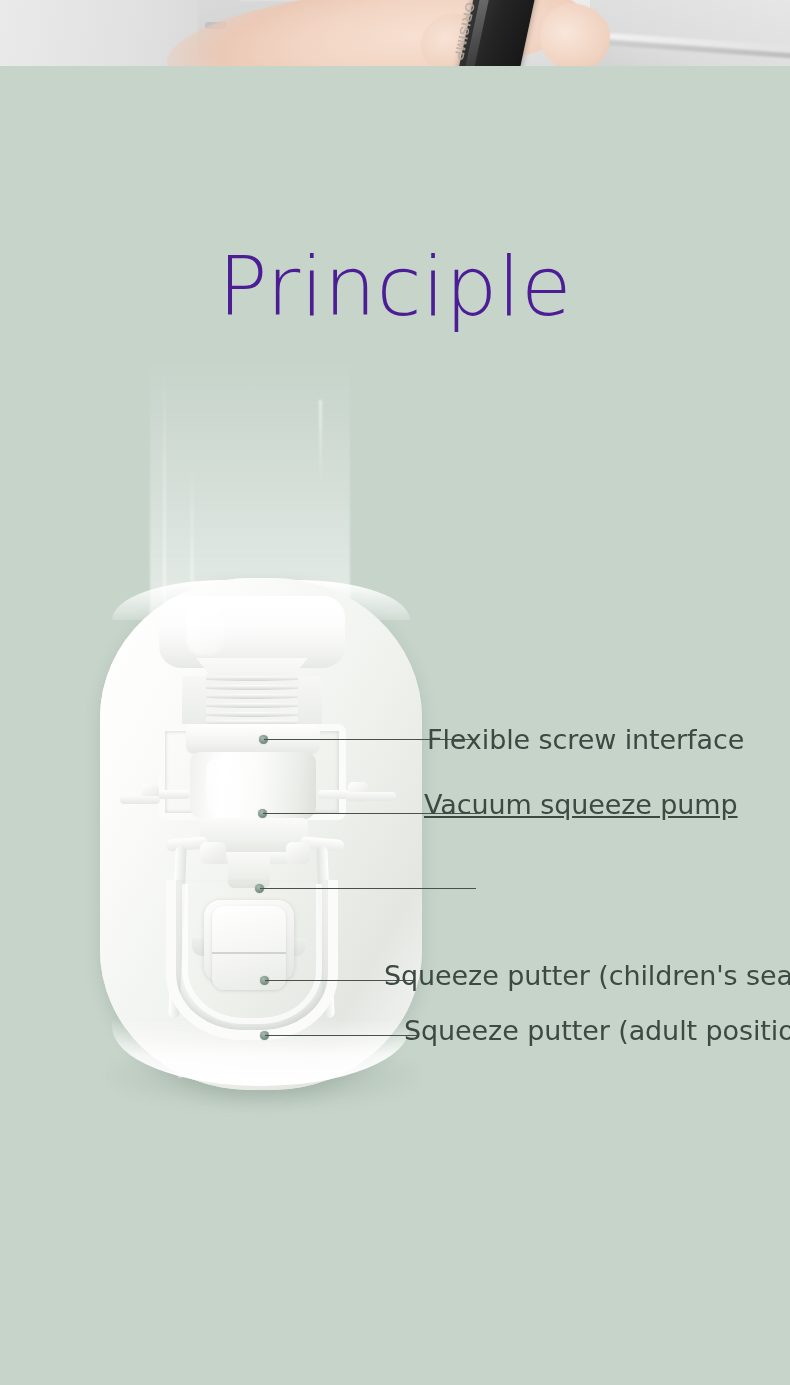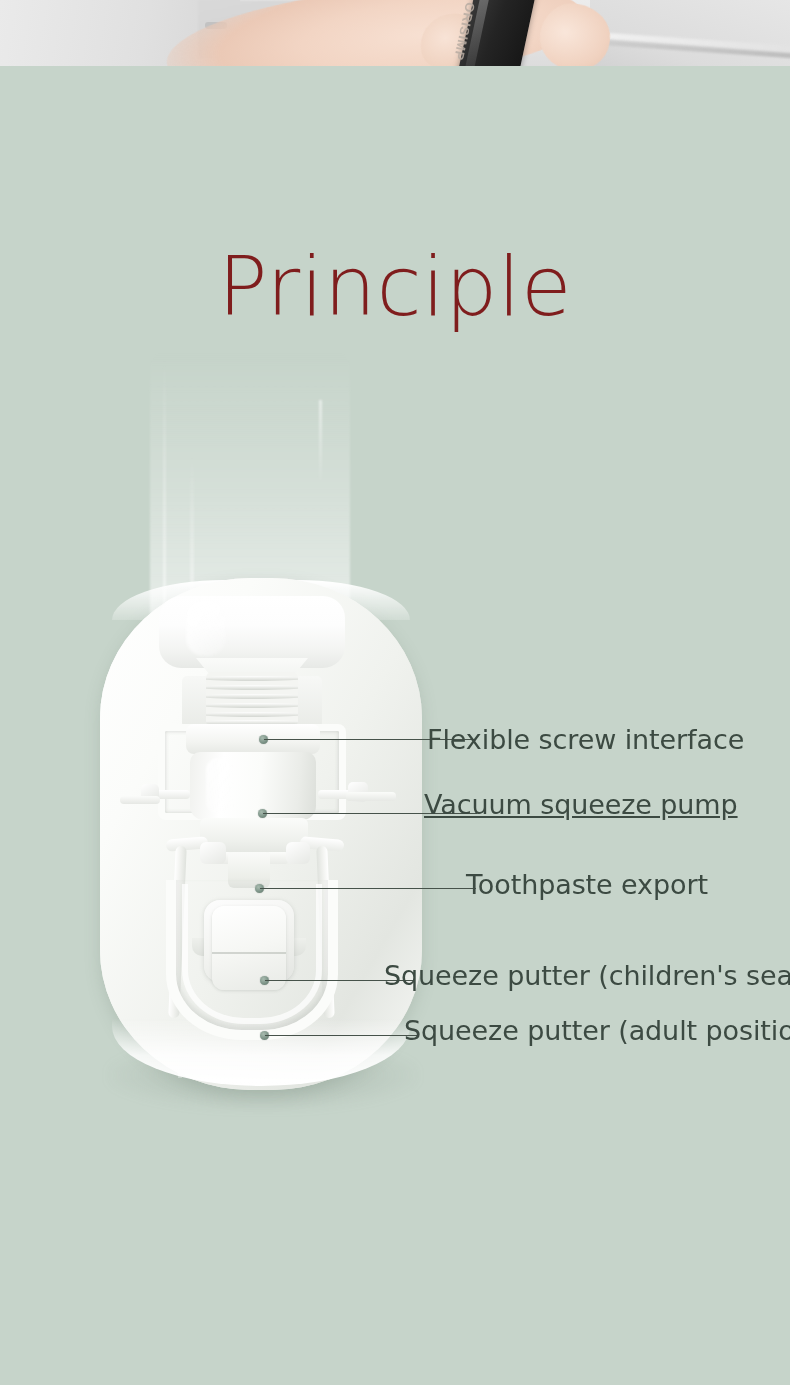--- a/index.html
+++ b/index.html
@@ -102,21 +102,21 @@
     transform:rotate(102deg); transform-origin:left top;
     white-space:nowrap; font-family:"Liberation Sans",sans-serif;
     opacity:.85;
   }
 
   
   #title {
     position:absolute; left:0; top:246px; width:790px;
     text-align:center;
     font-size:82px; font-weight:300;
-    color:#7f1d1d;
+    color:#4c1d95;
     letter-spacing:.5px;
     line-height:1;
     font-family:"DejaVu Sans","Liberation Sans",sans-serif;
   }
 
   
   #product { position:absolute; left:0; top:0; width:790px; height:1385px; }
 
   
   .tube-ghost {
@@ -550,21 +550,20 @@
     <div class="dot" style="left:259px; top:687px;"></div>
     <div class="leader" style="left:264px; top:691px; width:212px;"></div>
     <div class="callout-label" style="left:427px; top:676px;">Flexible screw interface</div>
 
     <div class="dot" style="left:258px; top:761px;"></div>
     <div class="leader" style="left:263px; top:765px; width:214px;"></div>
     <div class="callout-label" style="left:424px; top:741px;text-decoration:underline;">Vacuum squeeze pump</div>
 
     <div class="dot" style="left:255px; top:836px;"></div>
     <div class="leader" style="left:260px; top:840px; width:216px;"></div>
-    <div class="callout-label" style="left:466px; top:821px;">Toothpaste export</div>
 
     <div class="dot" style="left:260px; top:928px;"></div>
     <div class="leader" style="left:265px; top:932px; width:150px;"></div>
     <div class="callout-label" style="left:384px; top:912px;">Squeeze putter (children's seat)</div>
 
     <div class="dot" style="left:260px; top:983px;"></div>
     <div class="leader" style="left:265px; top:987px; width:152px;"></div>
     <div class="callout-label" style="left:404px; top:967px;">Squeeze putter (adult position)</div>
   </div>
 

